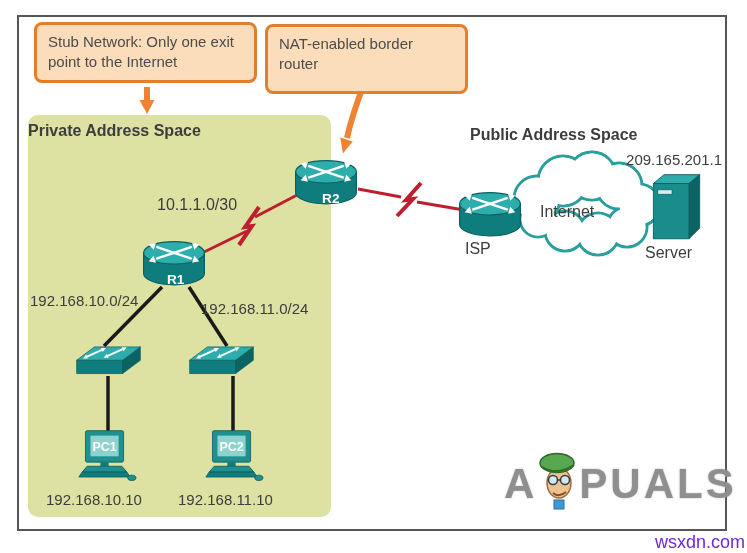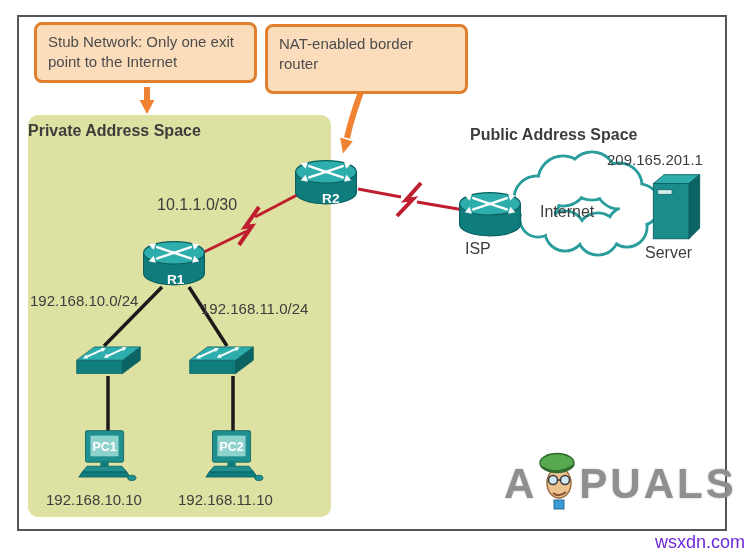--- a/index.html
+++ b/index.html
@@ -13,21 +13,21 @@
   }
   .green-box{
     position:absolute;left:28px;top:115px;width:303px;height:402px;
     background:#dde1a1;border-radius:10px;
   }
   .overlay{position:absolute;left:0;top:0;width:747px;height:553px;z-index:2;}
   .dev{position:absolute;z-index:3;}
   .lbl{position:absolute;z-index:4;font-size:15px;color:#3d3d3d;white-space:nowrap;}
   .lbl.bold{font-weight:bold;font-size:16px;}
   .lbl.center{text-align:left;}
-  .lbl.right{}
+  .lbl.right{text-align:right;}
   .callout{
     position:absolute;z-index:5;background:#fbdcbb;border:3px solid #e07f2e;
     border-radius:8px;padding:7px 11px;font-size:15px;line-height:1.3;color:#4c4c4c;
     box-sizing:border-box;
   }
   .callout1{left:34px;top:22px;width:223px;height:61px;}
   .callout2{left:265px;top:24px;width:203px;height:70px;}
   .watermark{
     position:absolute;left:504px;top:452px;z-index:6;display:flex;align-items:center;
     font-weight:bold;font-size:42px;color:#8f8f8f;letter-spacing:3px;

